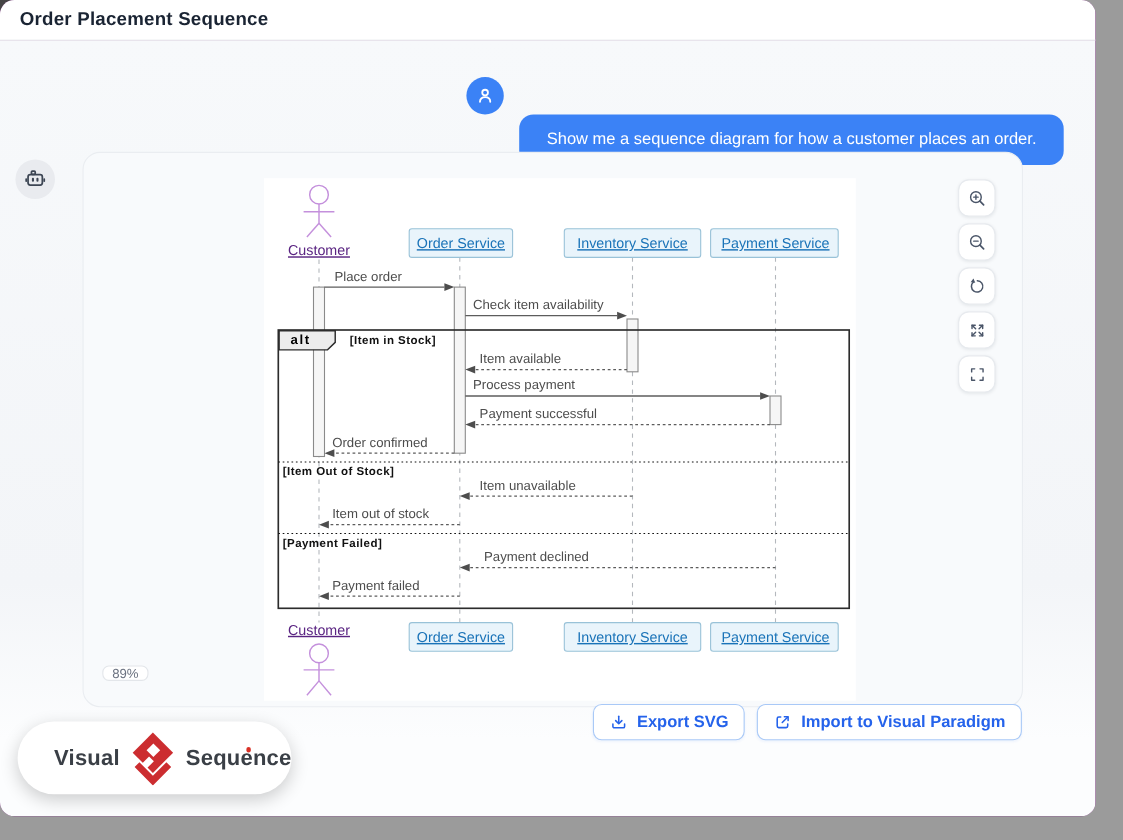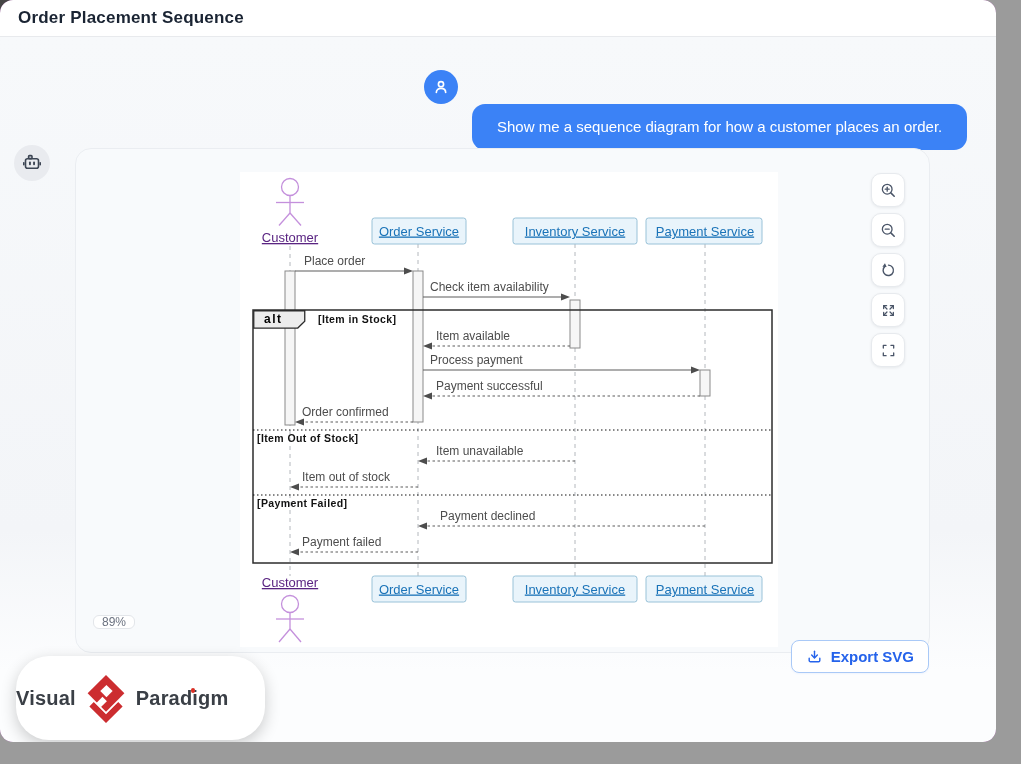--- a/index.html
+++ b/index.html
@@ -21,42 +21,42 @@
   
   .user-avatar { position:absolute; left:424px; top:33px; width:34px; height:34px; border-radius:50%;
                  background:#3b82f6; display:flex; align-items:center; justify-content:center; }
   .bubble { position:absolute; left:472px; top:33px; height:46px; line-height:46px; padding:0 25px;
             background:#3b82f6; color:#fff; font-size:15px; white-space:nowrap; border-radius:13px;margin-top:34px; }
 
   .bot-avatar { position:absolute; left:14px; top:108px; width:36px; height:36px; border-radius:50%;
                 background:#e9ebef; display:flex; align-items:center; justify-content:center; }
 
   
-  .diagram-card { position:absolute; left:75px; top:111px; width:855px; height:505px;
+  .diagram-card { position:absolute; left:75px; top:101px; width:855px; height:505px;
                   background:#f8fafc; border:1px solid #eaedf1; border-radius:16px; }
   .diagram-svg { position:absolute; left:164px; top:23px; background:#ffffff; }
 
   .zoom-toolbar { position:absolute; left:795px; top:24px; display:flex; flex-direction:column; gap:6px; }
   .tool-btn { width:34px; height:34px; background:#fff; border:1px solid #e7eaee; border-radius:10px;
               display:flex; align-items:center; justify-content:center; cursor:pointer;
               box-shadow:0 1px 3px rgba(16,24,40,.08); }
   .zoom-badge { position:absolute; left:17px; top:466px; width:42px; height:14px; background:#fff;
                 border:1px solid #e3e6ea; border-radius:6px; font-size:12px; color:#6b7280;
                 display:flex; align-items:center; justify-content:center; }
 
   
   .footer-buttons { position:absolute; right:67px; top:603px; display:flex; gap:11px; }
   .footer-btn { height:33px; display:flex; align-items:center; gap:8px; padding:0 14px;
                 background:#fff; border:1px solid #a9c9f7; border-radius:8px; cursor:pointer;
                 color:#2563eb; font-family:"Liberation Sans",sans-serif;
                 font-size:15px; font-weight:700; box-shadow:0 1px 2px rgba(37,99,235,.06); }
 
-  .logo-pill { position:absolute; left:16px; top:619px; width:249px; height:84px; background:#fff;
+  .logo-pill { position:absolute; left:16px; top:619px; width:249px; height:66px; background:#fff;
                border-radius:33px; box-shadow:0 5px 16px rgba(0,0,0,.20);
-               display:flex; align-items:center; justify-content:flex-start; gap:9px; }
+               display:flex; align-items:center; justify-content:flex-end; gap:9px; }
   .logo-word { font-size:20px; font-weight:700; color:#3a3f46; letter-spacing:.2px; }
   .paradigm-wrap { position:relative; }
   .red-dot { position:absolute; left:55px; top:1.5px; width:4.5px; height:4.5px; border-radius:50%;
              background:#d93025; }
 
   
   .msg-label { font-family:"Liberation Sans",sans-serif; font-size:12px; fill:#4d4d4d; }
   .guard { font-family:"Liberation Sans",sans-serif; font-size:10.5px; font-weight:700; fill:#111;
            letter-spacing:.4px; }
   .op-label { font-family:"Liberation Sans",sans-serif; font-size:12px; font-weight:700; fill:#000;
@@ -265,30 +265,38 @@
 
     <div class="footer-buttons">
       <button class="footer-btn">
         <svg width="17" height="17" viewBox="0 0 24 24" fill="none" stroke="#2563eb" stroke-width="2" stroke-linecap="round" stroke-linejoin="round">
           <line x1="12" y1="4.5" x2="12" y2="13.5"></line>
           <polyline points="8,10 12,14 16,10"></polyline>
           <path d="M4.5,14.5 v3 a1.8,1.8 0 0 0 1.8,1.8 h11.4 a1.8,1.8 0 0 0 1.8,-1.8 v-3"></path>
         </svg>
         <span>Export SVG</span>
       </button>
+      <button class="footer-btn">
+        <svg width="17" height="17" viewBox="0 0 24 24" fill="none" stroke="#2563eb" stroke-width="2" stroke-linecap="round" stroke-linejoin="round">
+          <path d="M9.5,5.5 H7 a2,2 0 0 0 -2,2 V17 a2,2 0 0 0 2,2 h9.5 a2,2 0 0 0 2,-2 V14.5"></path>
+          <line x1="11.5" y1="12.5" x2="18.6" y2="5.4"></line>
+          <polyline points="14.2,5 19,5 19,9.8"></polyline>
+        </svg>
+        <span>Import to Visual Paradigm</span>
+      </button>
     </div>
 
     <div class="logo-pill">
       <span class="logo-word">Visual</span>
       <svg width="42" height="49" viewBox="0 0 48 56">
         <polygon points="24,1 45,22 24,43 3,22" fill="#cc2d30"></polygon>
         <rect x="19.5" y="14.5" width="10" height="10" transform="rotate(45 24.5 19.5)" fill="#ffffff"></rect>
         <polygon points="20,26 25,31 18,38 13,33" fill="#ffffff"></polygon>
         <polygon points="5,37 10,32 24,46 38,32 43,37 24,56" fill="#cc2d30"></polygon>
       </svg>
       <span class="logo-word paradigm-wrap">
-        <span>Paradigm</span>
+        <span>Sequence</span>
         <span class="red-dot"></span>
       </span>
     </div>
 
   </div>
 </div>
 
 </body></html>

